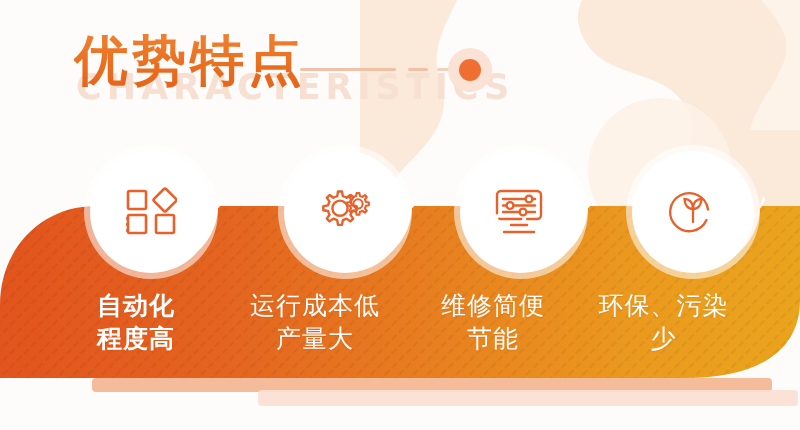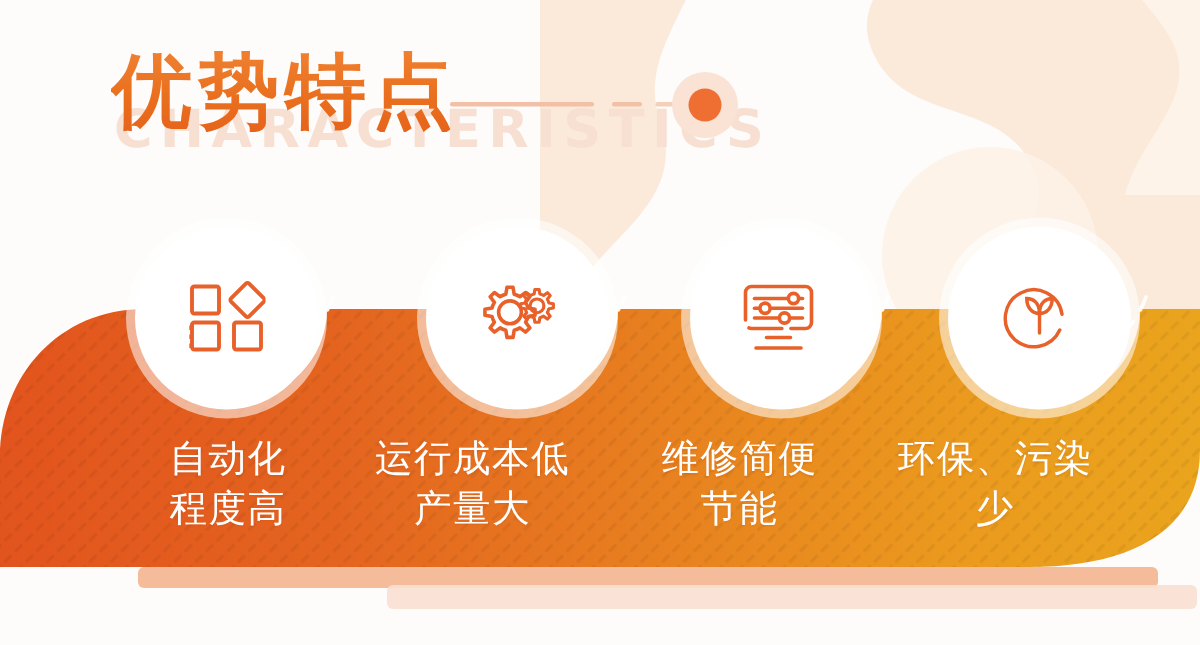--- a/index.html
+++ b/index.html
@@ -233,21 +233,21 @@
         <g fill="none" stroke="#e8602a" stroke-width="2.3" stroke-linecap="round">
           <path d="M38.5,33 A19,19 0 1 1 40,22.5"></path>
           <line x1="25" y1="35" x2="25" y2="21"></line>
           <path d="M25,22 C25,14.5 20.5,12 16.5,12 C16.5,18 20,22 25,22 Z"></path>
           <path d="M25,22 C25,14.5 29.5,12 33.5,12 C33.5,18 30,22 25,22 Z"></path>
         </g>
       </svg>
     </div>
   </div>
 
-  <div class="label" style="left:72px;  top:289px; width:160px;">自动化
+  <div class="label" style="left:56px;  top:289px; width:160px;font-weight:bold;">自动化
 程度高</div>
   <div class="label" style="left:220px; top:289px; width:190px;">运行成本低
 产量大</div>
   <div class="label" style="left:418px; top:289px; width:150px;">维修简便
 节能</div>
   <div class="label" style="left:576px; top:289px; width:175px;">环保、污染
 少</div>
 
 </div>
 

